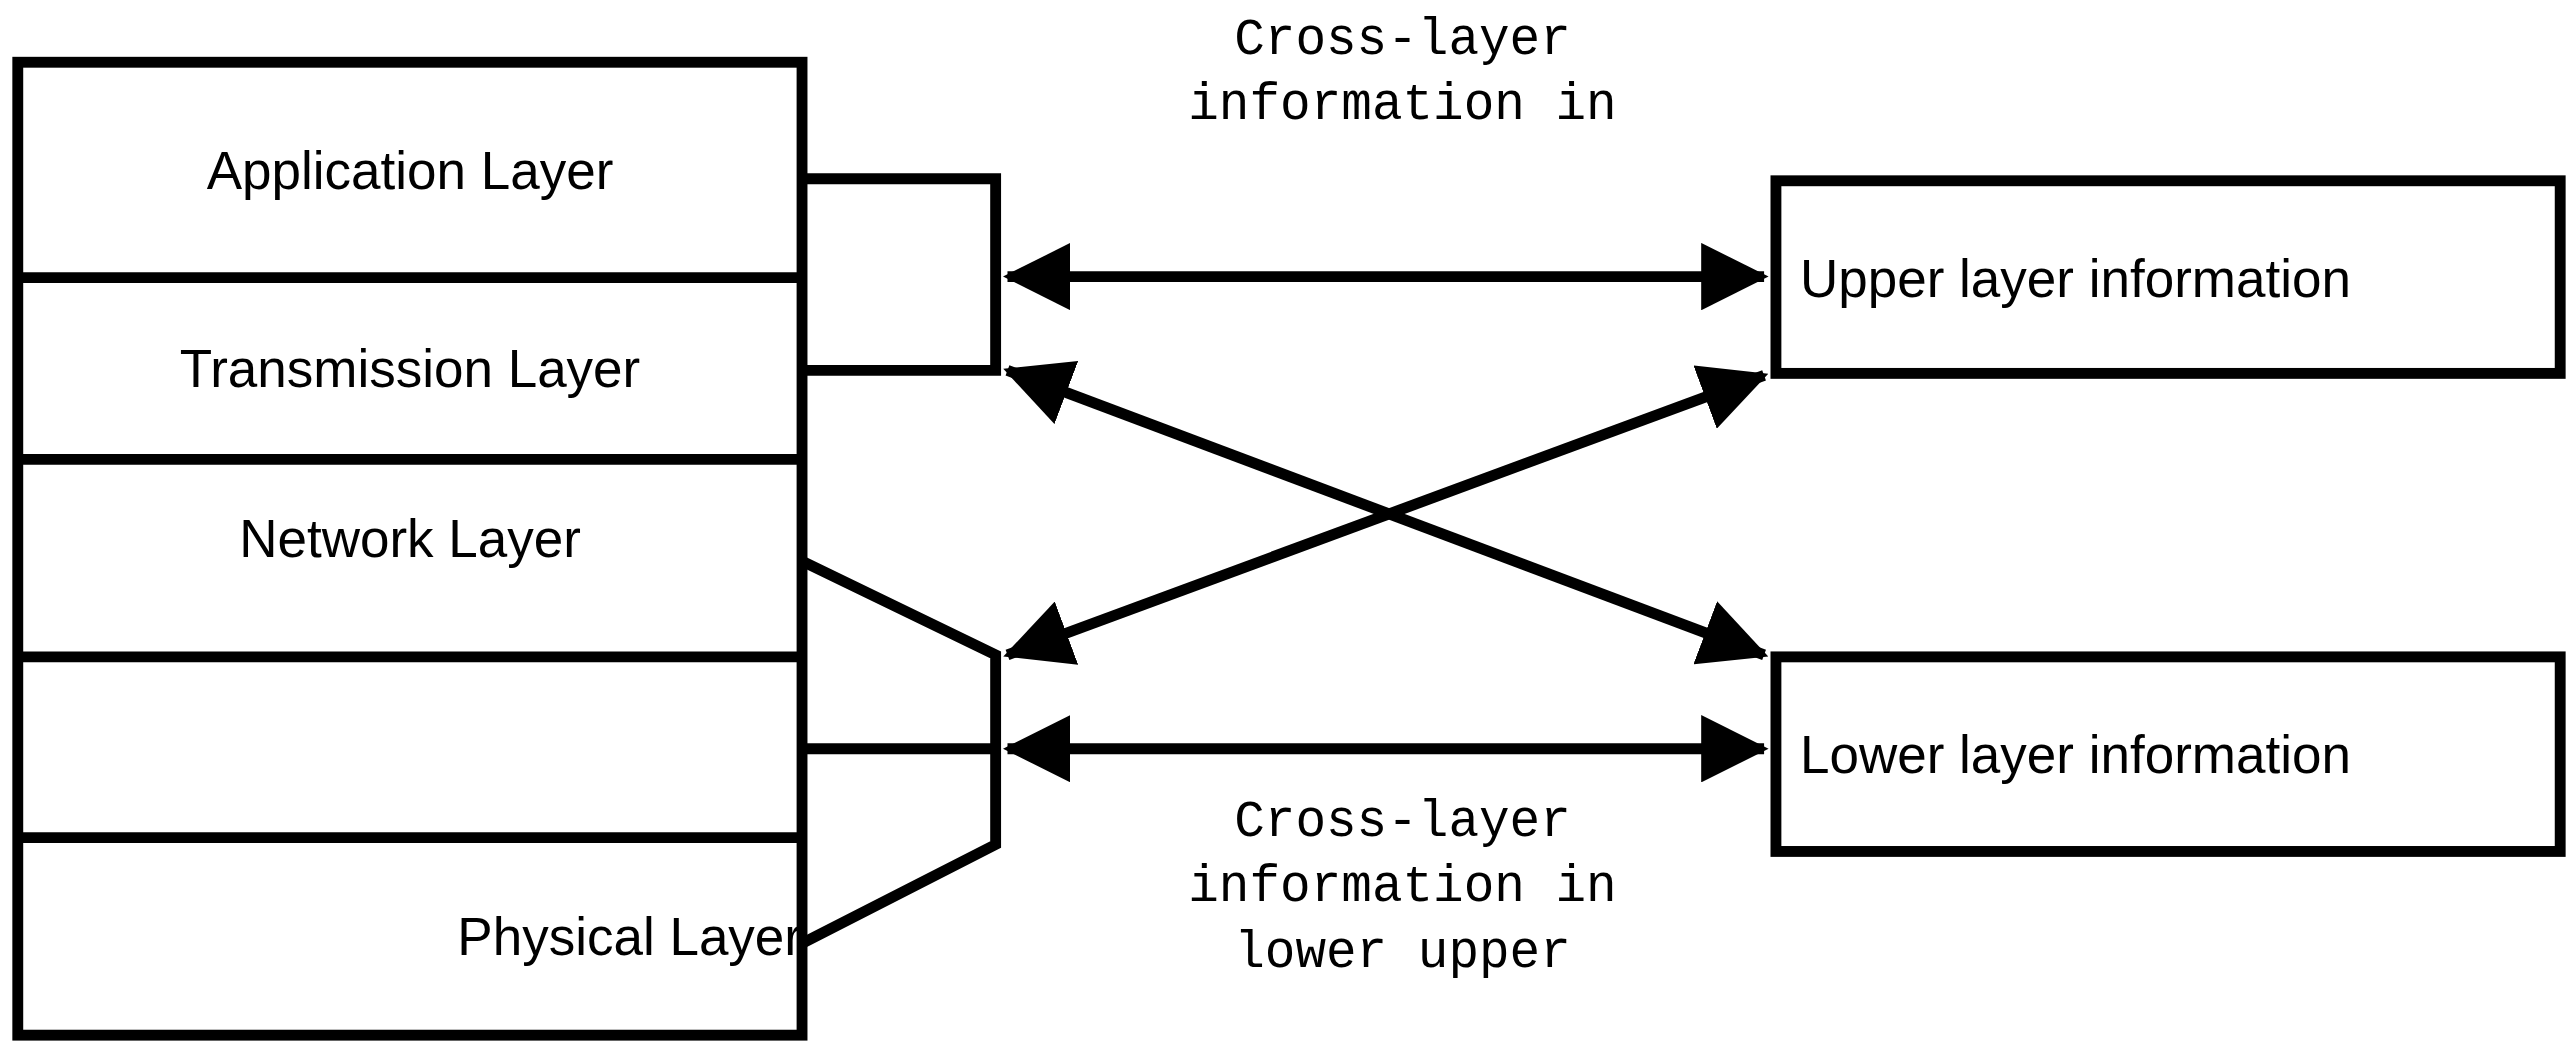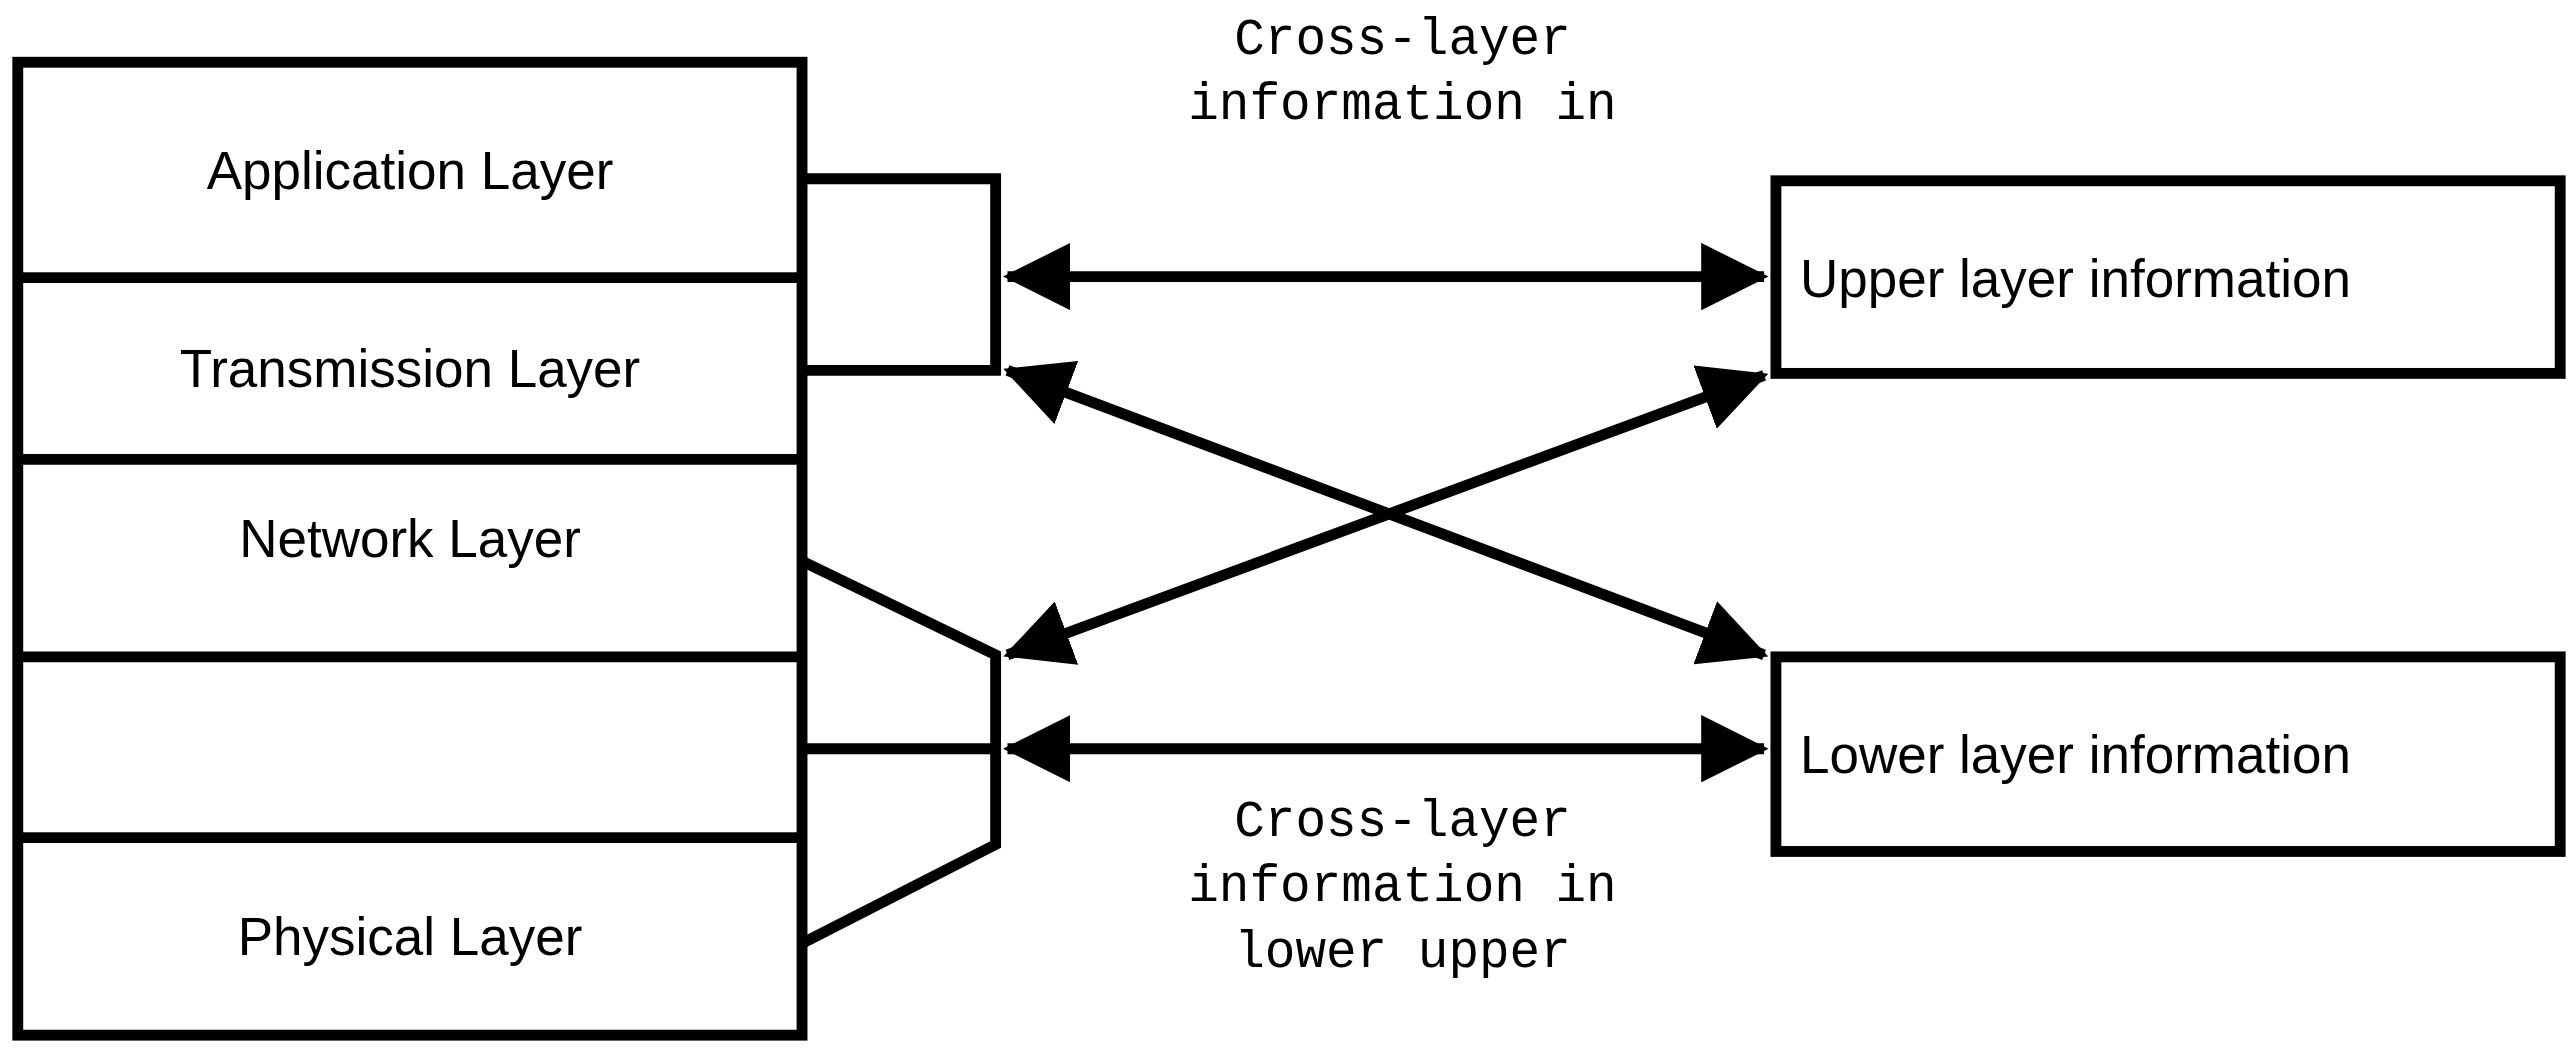--- a/index.html
+++ b/index.html
@@ -79,21 +79,21 @@
     <line x1="1020" y1="758" x2="1786" y2="758" stroke="#000000" stroke-width="11" marker-start="url(#ah)" marker-end="url(#ah)"></line>
 
     <line x1="1020" y1="663" x2="1786" y2="380" stroke="#000000" stroke-width="11" marker-start="url(#ah)" marker-end="url(#ah)"></line>
 
     <line x1="1020" y1="375" x2="1786" y2="663" stroke="#000000" stroke-width="11" marker-start="url(#ah)" marker-end="url(#ah)"></line>
   </svg>
 
   <div class="lyr-label" style="top:170px;">Application Layer</div>
   <div class="lyr-label" style="top:368px;">Transmission Layer</div>
   <div class="lyr-label" style="top:531px;margin-top:7px;">Network Layer</div>
-  <div class="lyr-label" style="top:936px;">Physical Layer</div>
+  <div class="lyr-label" style="top:936px;text-align:right;">Physical Layer</div>
 
   <div class="info-label" style="top:278px;">Upper layer information</div>
   <div class="info-label" style="top:754px;">Lower layer information</div>
 
   <div class="cross-note" style="left:1126px;top:8px;">
     <div>Cross-layer</div>
     <div>information in</div>
   </div>
 
   <div class="cross-note" style="left:1126px;top:790px;">

